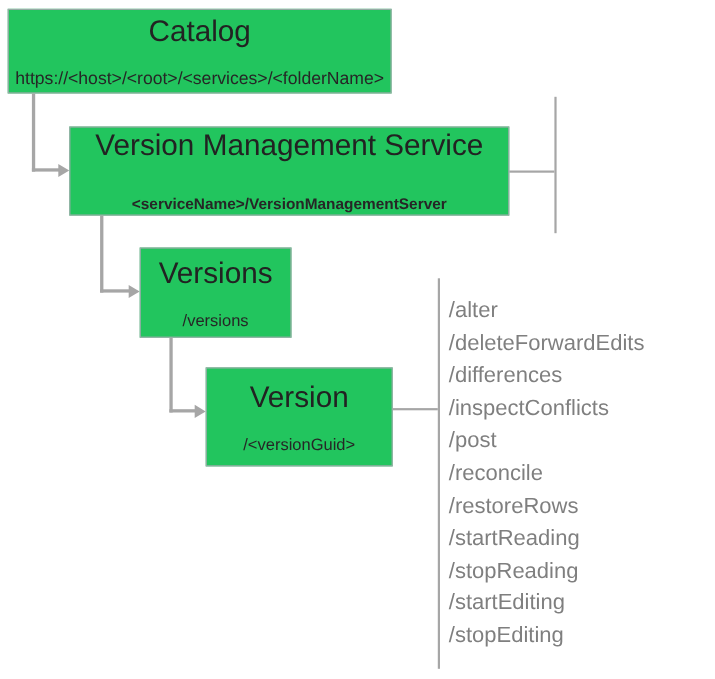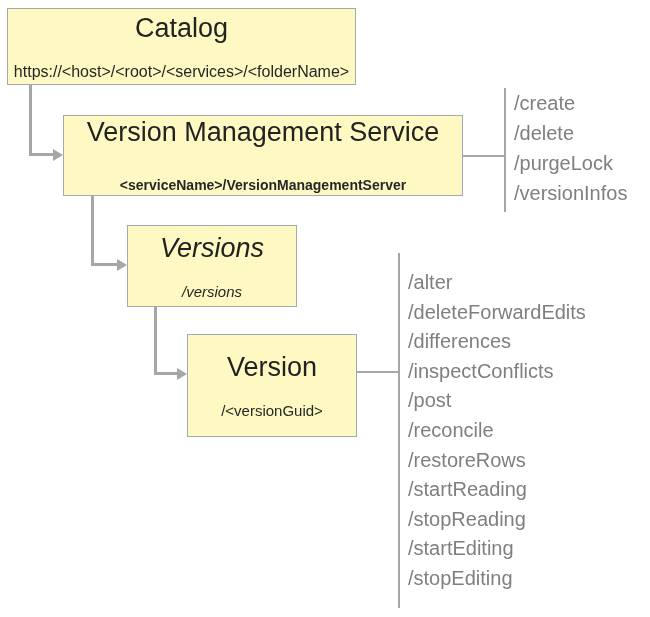--- a/index.html
+++ b/index.html
@@ -1,32 +1,32 @@
 <!DOCTYPE html>
 <html><head>
 <meta charset="utf-8">
 <style>
   html,body{margin:0;padding:0;background:#ffffff;}
   .canvas{
     position:relative;width:650px;height:617px;background:#ffffff;overflow:hidden;
     font-family:"Liberation Sans",sans-serif;
   }
   .node{
-    position:absolute;background:#fef9c3;border:1px solid #a3a9ae;
+    position:absolute;background:#22c55e;border:1px solid #a3a9ae;
     display:flex;flex-direction:column;align-items:center;justify-content:center;
     box-sizing:border-box;text-align:center;
   }
   .node-title{color:#222222;font-size:27px;line-height:32px;white-space:nowrap;}
   .node-subtitle{color:#262626;font-size:15px;line-height:19px;white-space:nowrap;margin-top:18px;}
   .box-catalog{left:7px;top:8px;width:349px;height:77px;}
   .box-catalog .node-subtitle{font-size:16px;}
   .box-service{left:63px;top:115px;width:400px;height:81px;justify-content:space-between;}
   .box-service .node-subtitle{font-size:14px;font-weight:bold;}
-  .box-versions{left:127px;top:225px;width:170px;height:82px;font-style:italic;}
-  .box-version{left:187px;top:334px;width:170px;height:103px;}
+  .box-versions{left:127px;top:225px;width:138px;height:82px;}
+  .box-version{left:187px;top:334px;width:170px;height:90px;}
 
   .seg{position:absolute;background:#A6A6A6;}
   .arrowhead{
     position:absolute;width:0;height:0;
     border-top:6px solid transparent;border-bottom:6px solid transparent;
     border-left:10px solid #A6A6A6;
   }
   
   .c1-v{left:29px;top:85px;width:3px;height:71px;}
   .c1-h{left:29px;top:153px;width:25px;height:3px;}
@@ -85,26 +85,20 @@
   <div class="seg c2-v"></div>
   <div class="seg c2-h"></div>
   <div class="arrowhead c2-a"></div>
 
   <div class="seg c3-v"></div>
   <div class="seg c3-h"></div>
   <div class="arrowhead c3-a"></div>
 
   <div class="seg c4-h"></div>
   <div class="seg rule-service"></div>
-  <ul class="ops ops-service">
-    <li>/create</li>
-    <li>/delete</li>
-    <li>/purgeLock</li>
-    <li>/versionInfos</li>
-  </ul>
 
   <div class="seg c5-h"></div>
   <div class="seg rule-version"></div>
   <ul class="ops ops-version">
     <li>/alter</li>
     <li>/deleteForwardEdits</li>
     <li>/differences</li>
     <li>/inspectConflicts</li>
     <li>/post</li>
     <li>/reconcile</li>

